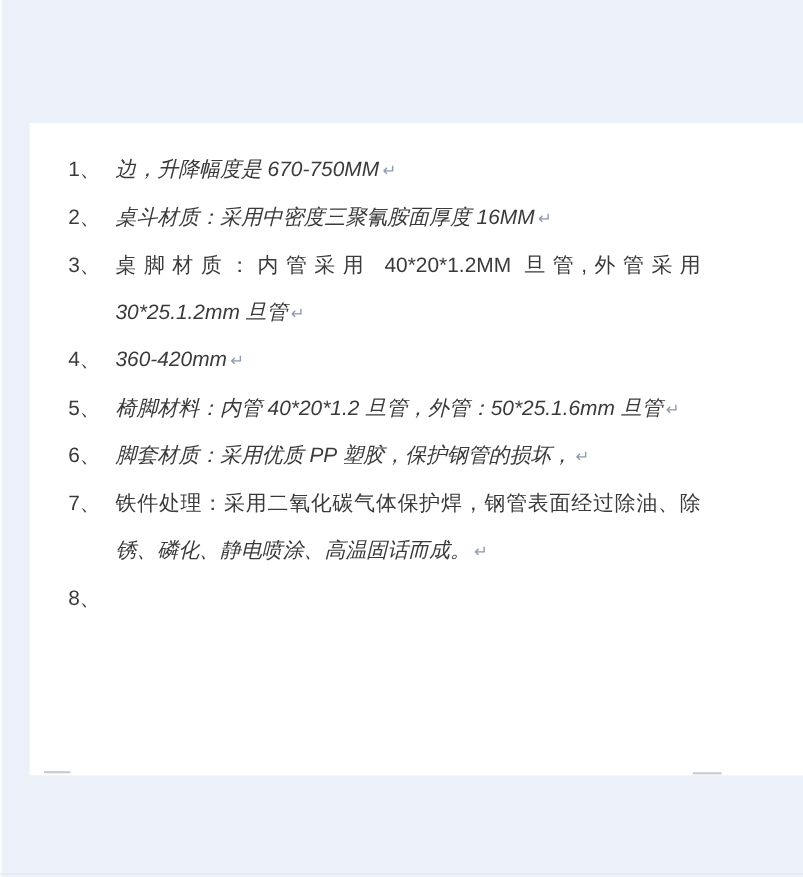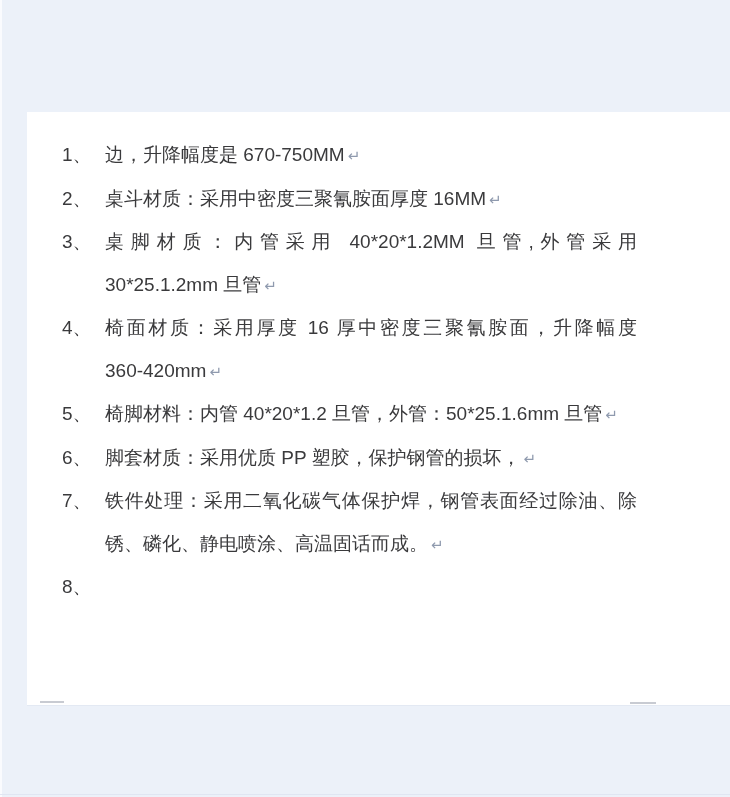--- a/index.html
+++ b/index.html
@@ -53,20 +53,21 @@
   }
   .line {
     line-height: 42.5px;
     text-align: justify;
     text-align-last: justify;
     white-space: pre-wrap;
     word-break: break-all;
   }
   .line.last {
     text-align-last: left;
+    font-style: italic;
   }
   .pmark {
     color: #8f9aae;
     font-size: 15px;
     margin-left: 3px;
     vertical-align: baseline;
   }
   .boundary-mark {
     position: absolute;
     height: 2px;
@@ -94,21 +95,20 @@
       </div>
 
   <div class="item">
     <span class="num">3、</span>
   <div class="line"><span>桌脚材质：内管采用 40*20*1.2MM 旦管,外管采用</span></div>
         <div class="line last"><span>30*25.1.2mm 旦管</span><span class="pmark">↵</span></div>
       </div>
 
   <div class="item">
     <span class="num">4、</span>
-  <div class="line"><span>椅面材质：采用厚度 16 厚中密度三聚氰胺面，升降幅度</span></div>
         <div class="line last"><span>360-420mm</span><span class="pmark">↵</span></div>
       </div>
 
   <div class="item">
     <span class="num">5、</span>
   <div class="line last"><span>椅脚材料：内管 40*20*1.2 旦管，外管：50*25.1.6mm 旦管</span><span class="pmark">↵</span></div>
       </div>
 
   <div class="item">
     <span class="num">6、</span>

